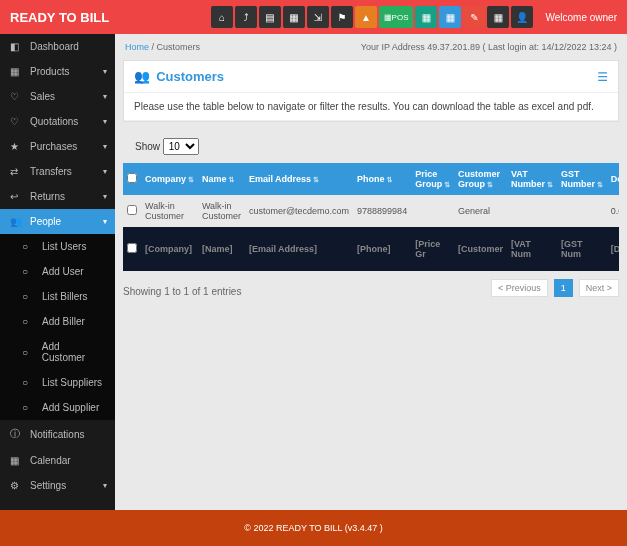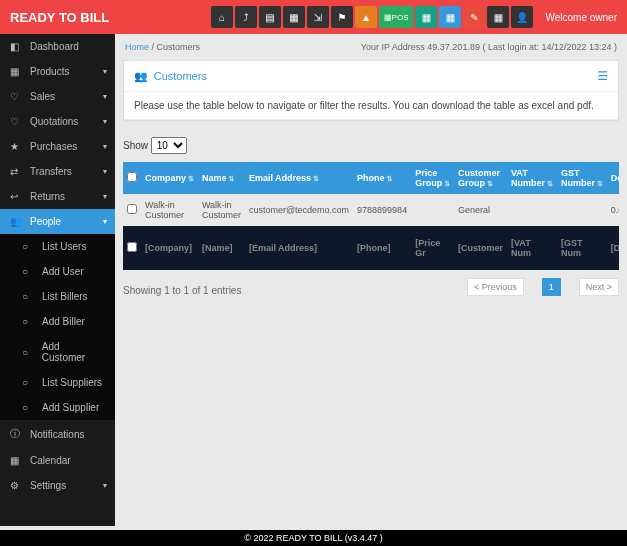--- a/index.html
+++ b/index.html
@@ -19,41 +19,41 @@
 .side-item{display:flex;align-items:center;padding:7px 10px;color:#bbb;font-size:10px;cursor:pointer;position:relative}
 .side-item.active{background:#3498db;color:#fff}
 .side-item.sub{padding-left:22px;background:#0a0a0a}
 .side-item .ico{width:14px;font-size:10px;margin-right:6px}
 .side-item .chev{position:absolute;right:8px;font-size:8px}
 .main{position:absolute;left:115px;top:34px;right:0;bottom:20px;overflow:auto}
 .crumb-bar{display:flex;justify-content:space-between;padding:8px 10px;font-size:9px;color:#666}
 .crumb-bar a{color:#3498db;text-decoration:none}
 .panel{background:#fff;margin:0 8px 8px;border:1px solid #ddd}
 .panel-head{display:flex;align-items:center;justify-content:space-between;padding:8px 10px;border-bottom:1px solid #eee}
-.panel-title{color:#3498db;font-weight:normal;font-size:11px}
+.panel-title{color:#3498db;font-weight:bold;font-size:13px}
 .panel-title .ico{margin-right:6px}
 .panel-icon-btn{color:#3498db;font-size:12px}
 .panel-desc{padding:8px 10px;font-size:10px;color:#444;border-bottom:1px solid #eee}
-.controls{display:flex;justify-content:space-between;align-items:center;padding:8px 0;margin:0 8px;font-size:10px}
+.controls{display:flex;justify-content:space-between;align-items:center;padding:8px 0;margin:0 20px;font-size:10px}
 .controls select{font-size:10px;padding:1px}
 .controls input{font-size:10px;padding:2px;border:1px solid #ccc;width:90px}
 .tbl-wrap{margin:0 8px;overflow-x:auto}
 table{width:100%;border-collapse:collapse;font-size:9px}
 thead{background:#3498db;color:#fff}
 th{padding:6px 4px;text-align:left;font-weight:bold;position:relative}
 th .sort{font-size:7px;margin-left:2px;opacity:.7}
 td{padding:6px 4px;border-bottom:6px solid #0f172a;color:#555}
 .chk{width:18px;text-align:center}
 input[type=checkbox]{width:10px;height:10px}
 tfoot td{background:#0f172a;font-weight:bold;color:#888}
 .tbl-footer{display:flex;justify-content:space-between;align-items:flex-end;padding:8px;font-size:10px;color:#666}
-.pager{display:flex;gap:18px}
+.pager{display:flex;gap:6px}
 .pg-btn{border:1px solid #ddd;padding:3px 6px;font-size:9px;color:#888;background:#fff}
 .pg-btn.active{background:#3498db;color:#fff;border-color:#3498db}
-.footer{position:absolute;bottom:0;left:0;right:0;height:16px;background:#000000;color:#fff;font-size:9px;display:flex;align-items:center;justify-content:center}
+.footer{position:absolute;bottom:0;left:0;right:0;height:36px;background:#c2410c;color:#fff;font-size:9px;display:flex;align-items:center;justify-content:center}
 </style>
 </head>
 <body>
 
 <div class="topbar">
   <div class="brand">READY TO BILL</div>
   <div class="top-icons">
     <div class="top-btn dark">⌂</div>
     <div class="top-btn dark">⤴</div>
     <div class="top-btn dark">▤</div>

